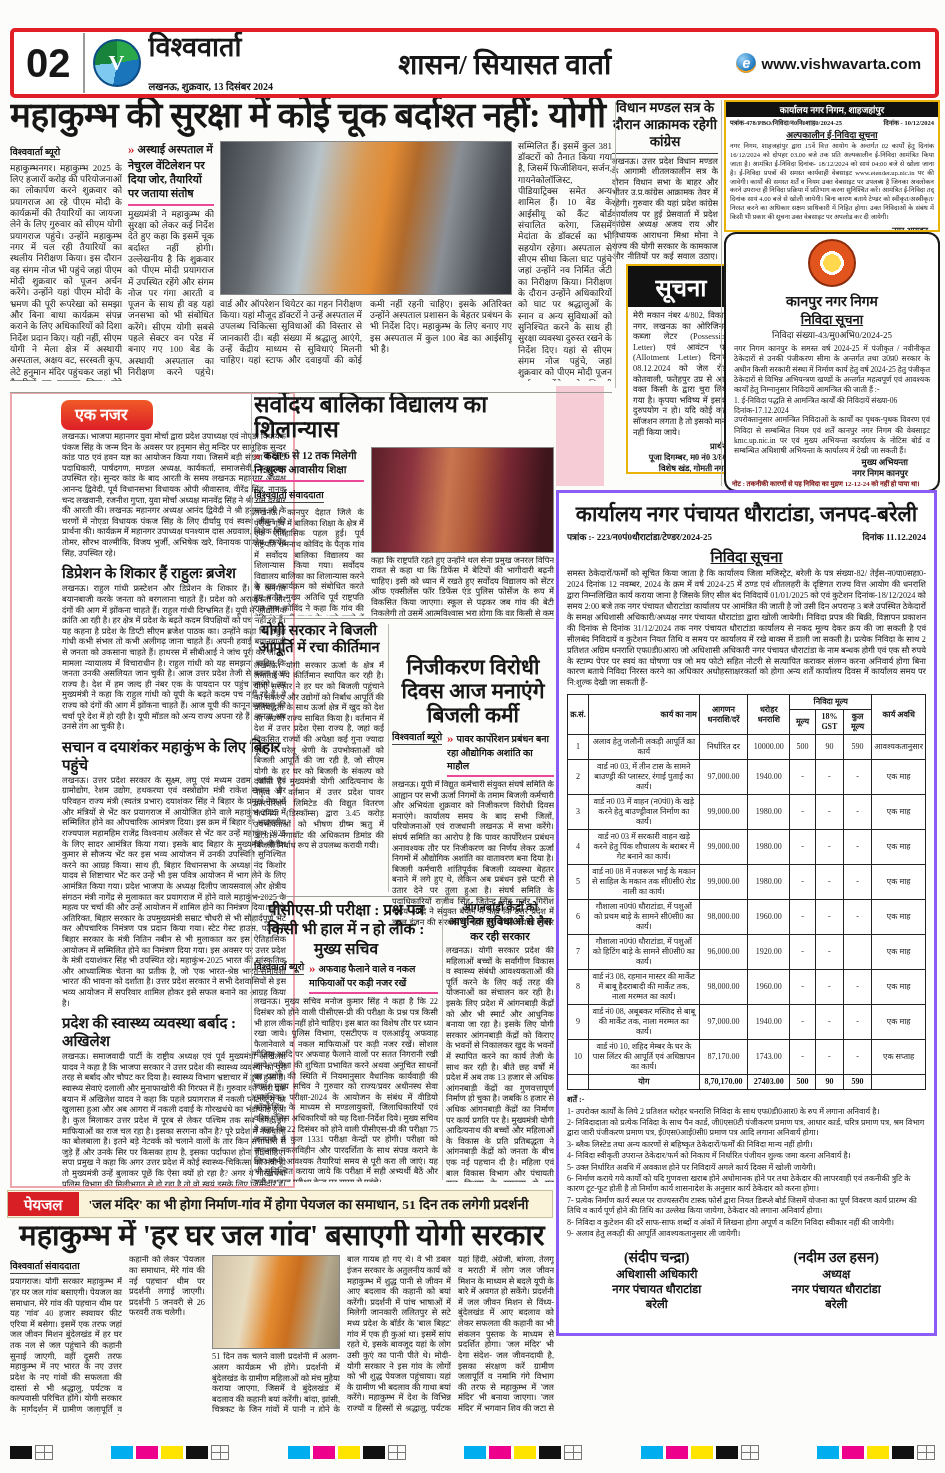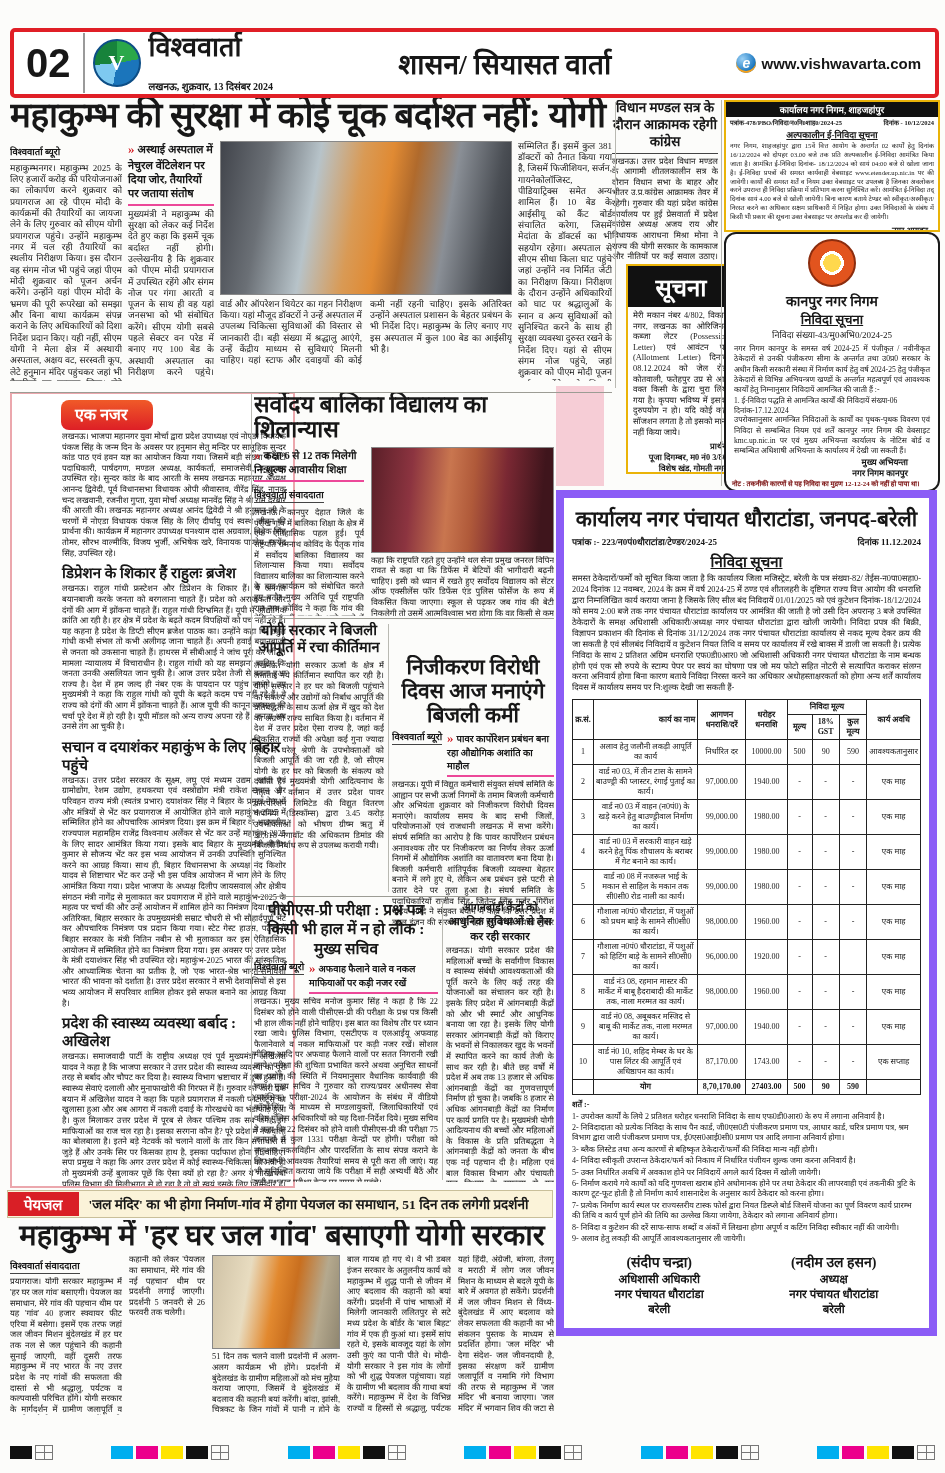--- a/index.html
+++ b/index.html
@@ -46,21 +46,21 @@
   .round-box{border:2px solid #1a1a1a;border-radius:12px;background:#fff;}
   .eknajar-box{border:2px solid #eba7ad;background:#fff;padding-left:43px;}
   .ek-pill{display:inline-block;background:linear-gradient(180deg,#f05a28,#dd1f26);color:#fff;font-weight:bold;
            font-size:16px;padding:3px 26px 5px 14px;border-radius:8px;margin:6px 0 2px 6px;}
   .ek-hl{font-size:15px;font-weight:800;line-height:1.2;margin:5px 0 2px;}
   .suchana-hd{background:#111;color:#fff;font-size:24px;font-weight:bold;text-align:center;padding:4px 0;}
   .pink-box{background:#f6cdd6;}
   .vr{position:absolute;width:1px;background:#b9b9b2;}
   .hrule{position:absolute;height:1px;background:#9c9c94;}
   
-  .tender{border:8px solid #8b5cf6;background:#fff;padding:6px 8px;}
+  .tender{border:3px solid #8b5cf6;background:#fff;padding:6px 8px;}
   .tender h2{margin:0;font-size:21px;text-align:center;font-weight:800;}
   .t-ref{display:flex;justify-content:space-between;font-size:9px;font-weight:bold;margin-top:3px;}
   .t-title{text-align:center;font-size:15px;font-weight:800;text-decoration:underline;margin:3px 0;}
   .t-intro{font-size:8.3px;line-height:1.32;}
   table.tnd{width:100%;border-collapse:collapse;margin-top:5px;font-size:8px;}
   table.tnd th,table.tnd td{border:1px solid #222;padding:2px 2px;text-align:center;vertical-align:middle;line-height:1.25;}
   table.tnd td.nm{text-align:center;}
   .t-notes{font-size:8px;line-height:1.3;margin-top:5px;}
   .t-notes div{margin-bottom:1px;}
   .sigs{display:flex;justify-content:space-around;margin-top:8px;text-align:center;font-weight:bold;}

